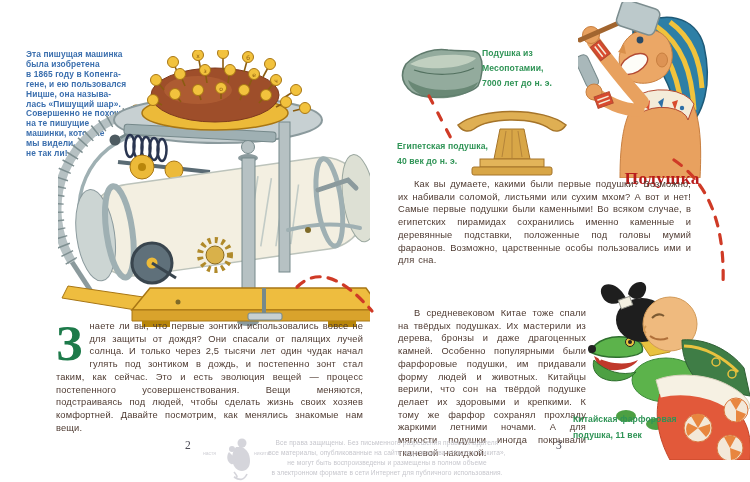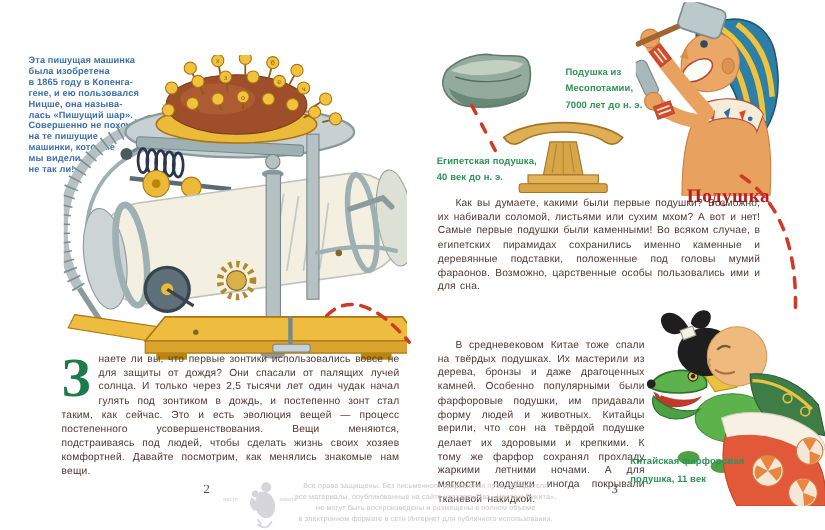--- a/index.html
+++ b/index.html
@@ -13,21 +13,21 @@
             word-spacing:1.2px;letter-spacing:.15px;}
   .intro{left:56px;top:320px;width:307px;}
   .dropcap{float:left;font-family:"Liberation Serif",serif;font-weight:bold;
            font-size:50px;line-height:42px;color:#1d7a4a;padding-right:7px;padding-top:2px;}
   .title{left:400px;top:168px;width:300px;text-align:right;
          font-family:"Liberation Serif",serif;font-weight:bold;font-size:17.5px;
          color:#b91c1c;letter-spacing:.4px;}
   .par1{left:398px;top:178px;width:293px;text-indent:16px;}
   .par2{left:398px;top:287px;width:188px;text-indent:16px;word-spacing:2px;margin-top:20px;}
   .caption{color:#2f9456;font-size:8.6px;font-weight:600;line-height:15px;letter-spacing:.1px;}
-  .cap-meso{left:482px;top:58px;width:95px;margin-left:32px;}
+  .cap-meso{left:482px;top:46px;width:95px;}
   .cap-egypt{left:397px;top:139px;width:120px;}
   .cap-china{left:573px;top:412px;width:130px;line-height:15.5px;}
   .pagenum{font-family:"Liberation Serif",serif;font-size:11.5px;color:#4b4b55;}
   .pn-left{left:185px;top:439px;}
   .pn-right{left:556px;top:439px;}
   .copyright{left:252px;top:438px;width:270px;text-align:center;font-size:6.6px;
              line-height:9.9px;color:#c7c7cd;letter-spacing:.1px;}
   svg{display:block;}
   .illu{pointer-events:none;}
 </style>

